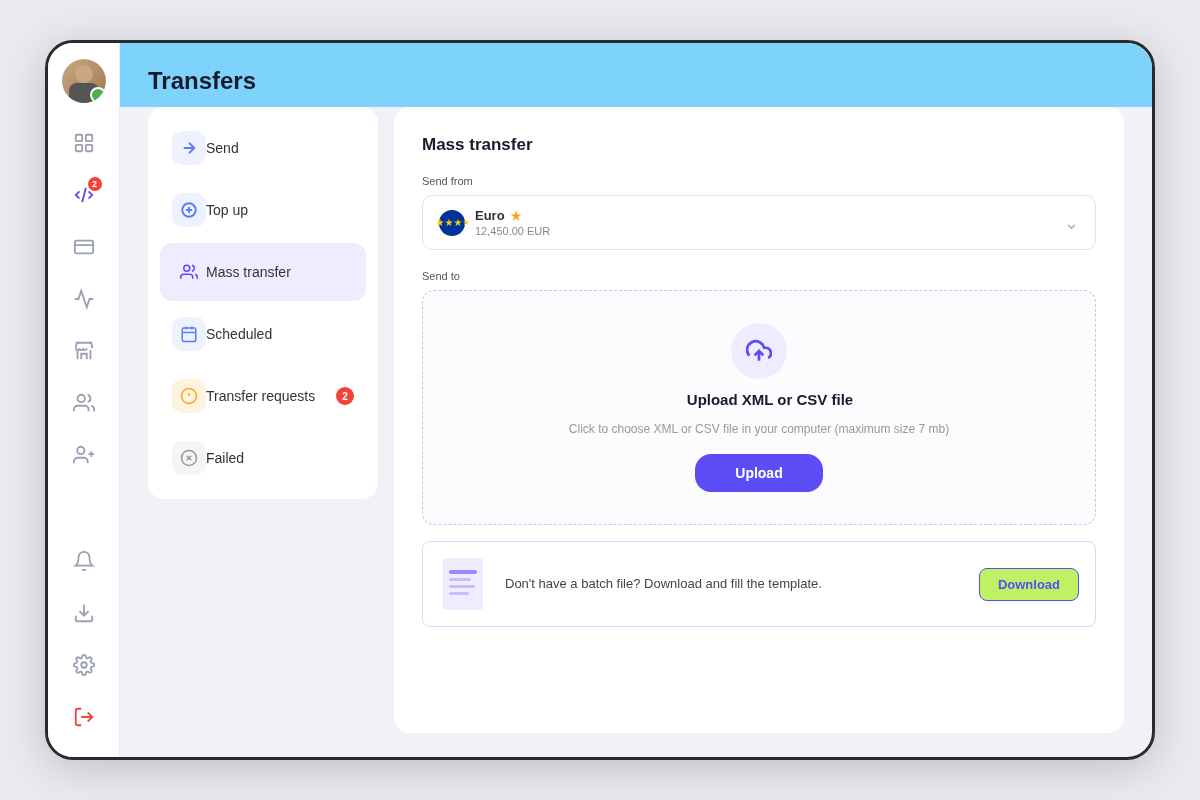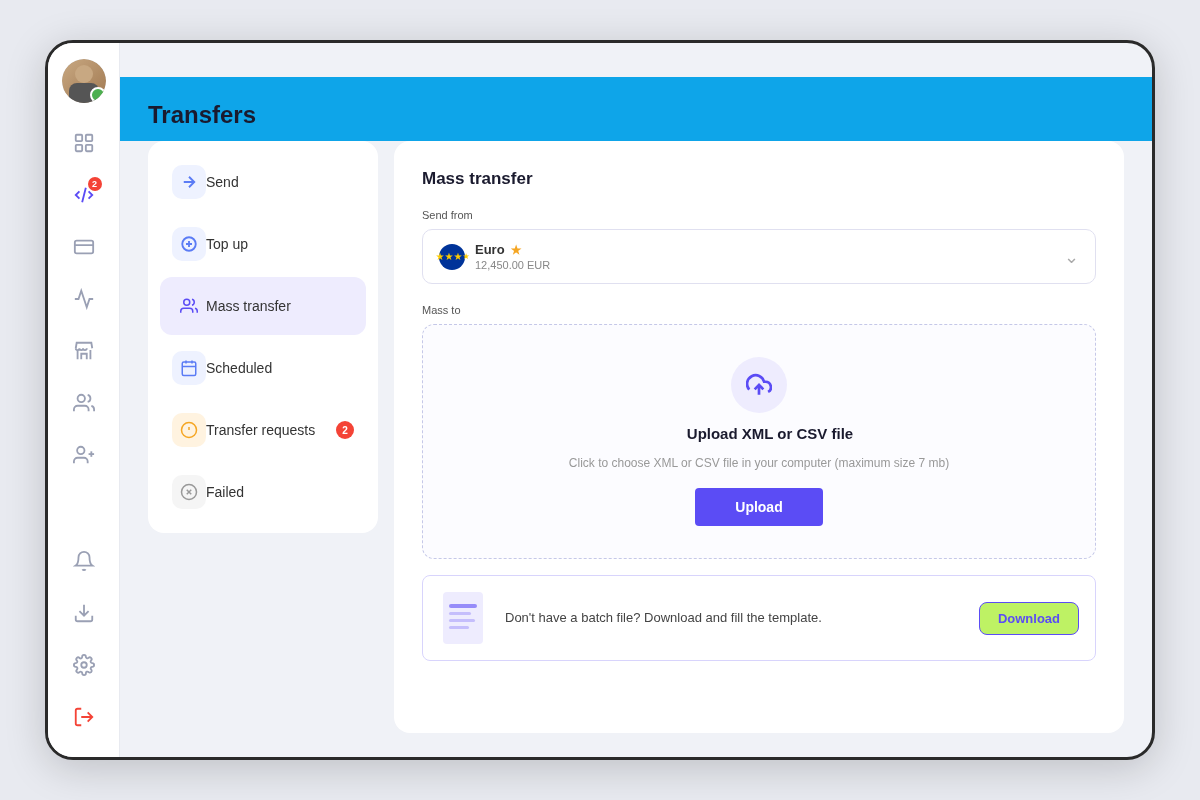--- a/index.html
+++ b/index.html
@@ -115,22 +115,21 @@
     .sidebar-spacer { flex: 1; }
     
     .main {
       flex: 1;
       display: flex;
       flex-direction: column;
       overflow: hidden;
     }
     .header {
       padding: 24px 28px 12px;
-      background: #0ea5e9;
-      margin-top: 34px;
+      background: #7dd3fc;
     }
     .header h1 {
       font-size: 24px;
       font-weight: 700;
       color: #1a1a2e;
     }
     .content-area {
       display: flex;
       gap: 16px;
       padding: 0 28px 24px;
@@ -282,21 +281,21 @@
     .upload-hint {
       font-size: 12px;
       color: #999;
       text-align: center;
       line-height: 1.5;
     }
     .upload-btn {
       background: #5b4cf5;
       color: #fff;
       border: none;
-      border-radius: 4px;
+      border-radius: 16px;
       padding: 11px 40px;
       font-size: 14px;
       font-weight: 600;
       cursor: pointer;
       margin-top: 4px;
     }
     .download-banner {
       border: 1.5px solid #d8d4fc;
       border-radius: 8px;
       padding: 14px 16px;
@@ -512,21 +511,21 @@
           <div class="currency-info">
             <div class="currency-name">
               <span>Euro</span>
               <span class="star-icon">★</span>
             </div>
             <div class="currency-amount">12,450.00 EUR</div>
           </div>
           <span class="chevron-icon">⌄</span>
         </div>
 
-        <div class="section-label">Mass to</div>
+        <div class="section-label">Send to</div>
 
         <div class="upload-area">
           <div class="upload-icon-wrap">
             <svg viewBox="0 0 24 24" fill="none" stroke="#5b4cf5" stroke-width="2.5">
               <polyline points="16 16 12 12 8 16"></polyline>
               <line x1="12" y1="12" x2="12" y2="21"></line>
               <path d="M20.39 18.39A5 5 0 0018 9h-1.26A8 8 0 103 16.3"></path>
             </svg>
           </div>
           <div class="upload-title">Upload XML or CSV file</div>

